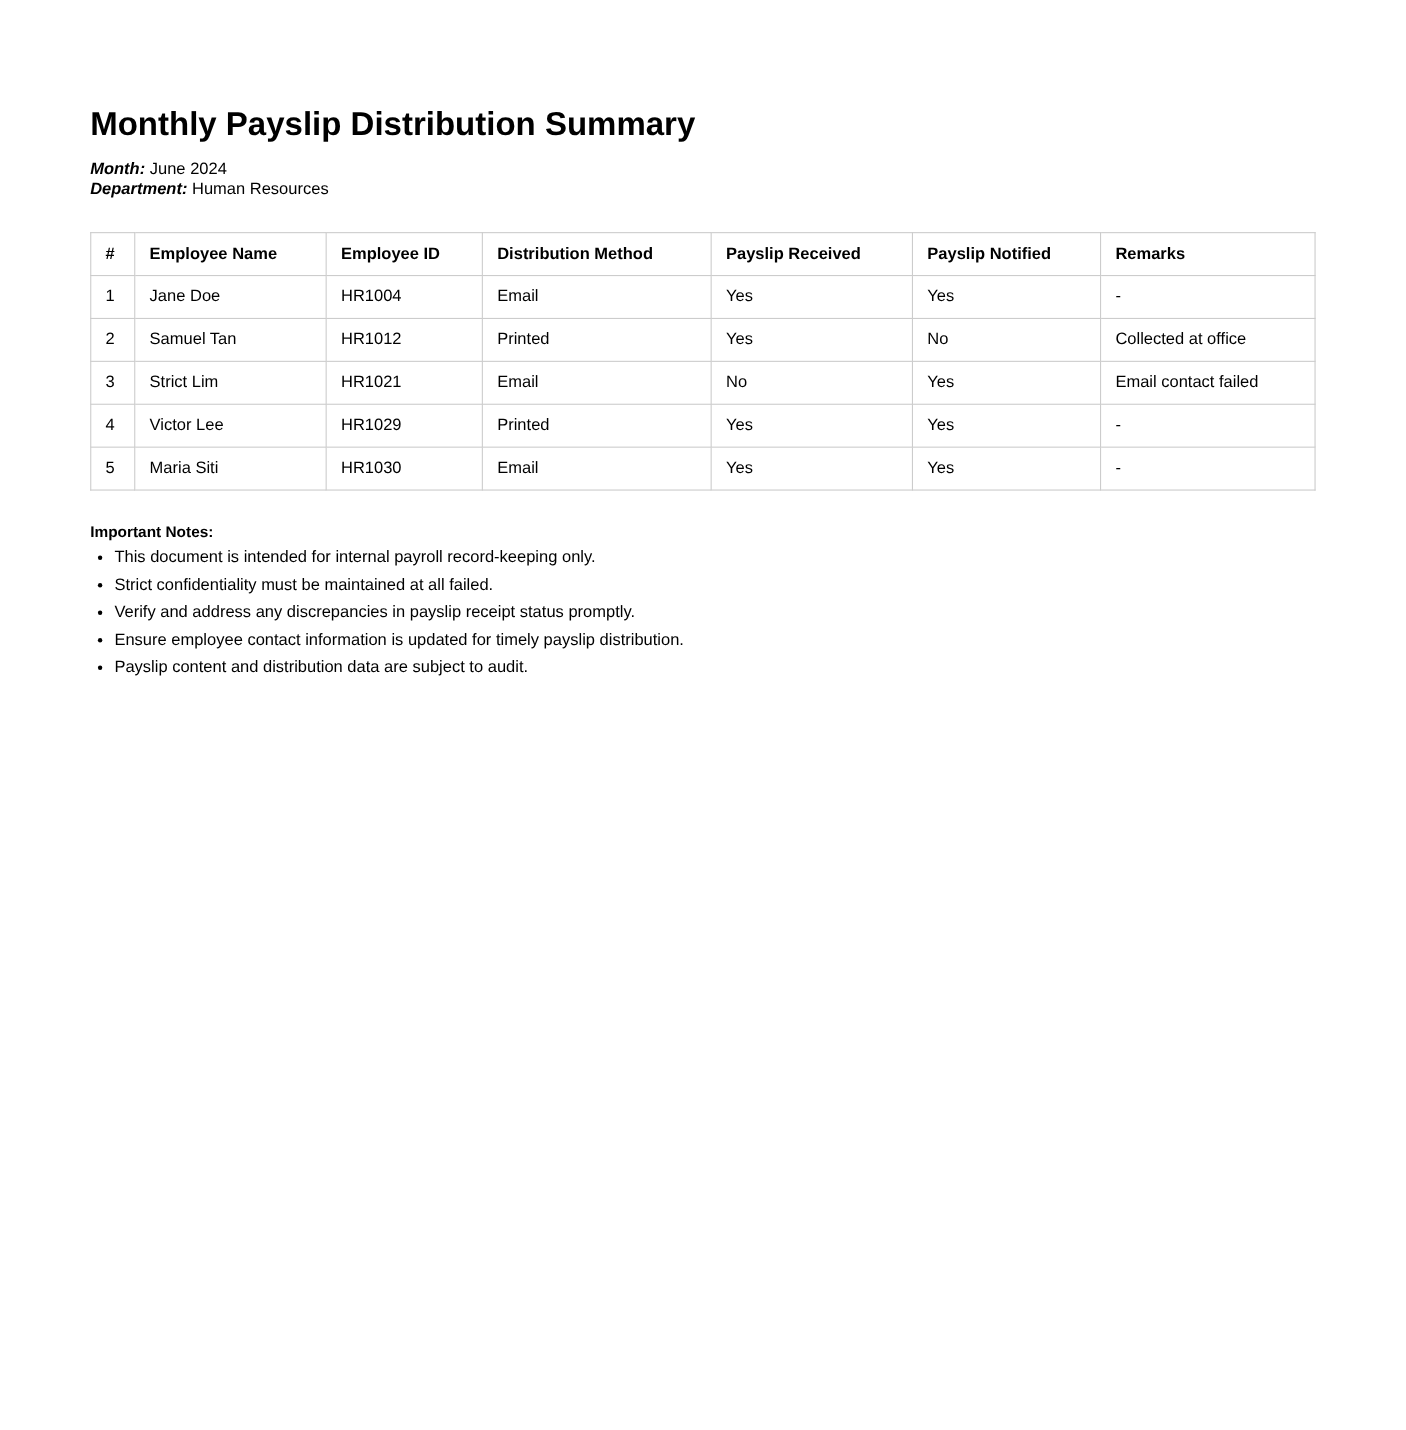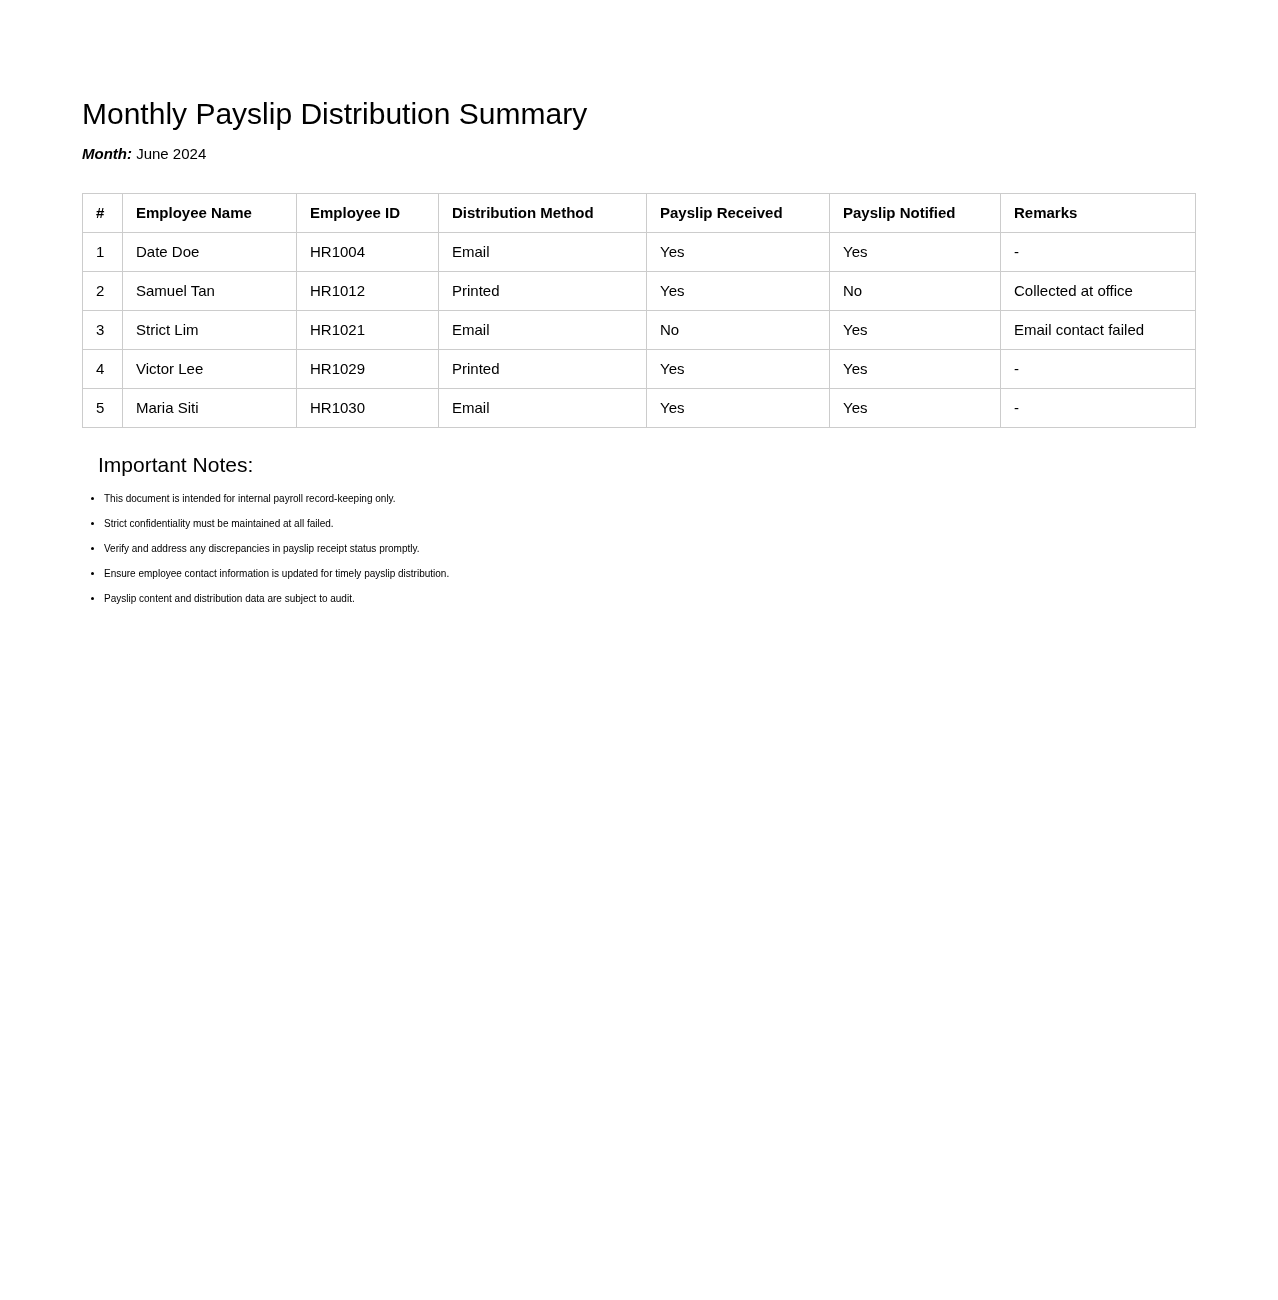--- a/index.html
+++ b/index.html
@@ -15,21 +15,21 @@
     height: 1300px;
     overflow: hidden;
   }
   .page {
     padding: 97px 83px 0 82px;
   }
   h1.doc-title {
     margin: 0 0 14px 0;
     font-size: 30px;
     line-height: 34px;
-    font-weight: normal;
+    font-weight: bold;
     letter-spacing: 0;
   }
   .meta {
     font-size: 15px;
     line-height: 18px;
   }
   .meta-line { white-space: nowrap; }
   .meta-line strong { font-weight: bold; font-style: italic; }
 
   table.payslip-table {
@@ -47,44 +47,48 @@
     vertical-align: middle;
     font-weight: normal;
     line-height: 18px;
     overflow: hidden;
     white-space: nowrap;
   }
   table.payslip-table th { font-weight: bold; }
 
   .notes { margin-top: 28px; }
   .notes-heading {
-    font-size: 21px;
+    font-size: 14px;
     line-height: 18px;
-    font-weight: normal;
-    margin: 16px;
+    font-weight: bold;
+    margin: 0;
   }
   ul.notes-list {
     margin: 6px 0 0 0;
     padding-left: 22px;
-    font-size: 10px;
+    font-size: 15px;
     line-height: 18px;
   }
   ul.notes-list li { margin-bottom: 7px; }
 </style>
 </head>
 <body>
 
 <div class="page">
 
   <h1 class="doc-title">Monthly Payslip Distribution Summary</h1>
 
   <div class="meta">
     <div class="meta-line">
       <strong>Month:</strong>
       <span>June 2024</span>
+    </div>
+    <div class="meta-line">
+      <strong>Department:</strong>
+      <span>Human Resources</span>
     </div>
   </div>
 
   <table class="payslip-table">
     <colgroup>
       <col style="width:40px">
       <col style="width:174px">
       <col style="width:142px">
       <col style="width:208px">
       <col style="width:183px">
@@ -98,21 +102,21 @@
         <th>Employee ID</th>
         <th>Distribution Method</th>
         <th>Payslip Received</th>
         <th>Payslip Notified</th>
         <th>Remarks</th>
       </tr>
     </thead>
     <tbody>
       <tr>
         <td>1</td>
-        <td>Date Doe</td>
+        <td>Jane Doe</td>
         <td>HR1004</td>
         <td>Email</td>
         <td>Yes</td>
         <td>Yes</td>
         <td>-</td>
       </tr>
       <tr>
         <td>2</td>
         <td>Samuel Tan</td>
         <td>HR1012</td>

